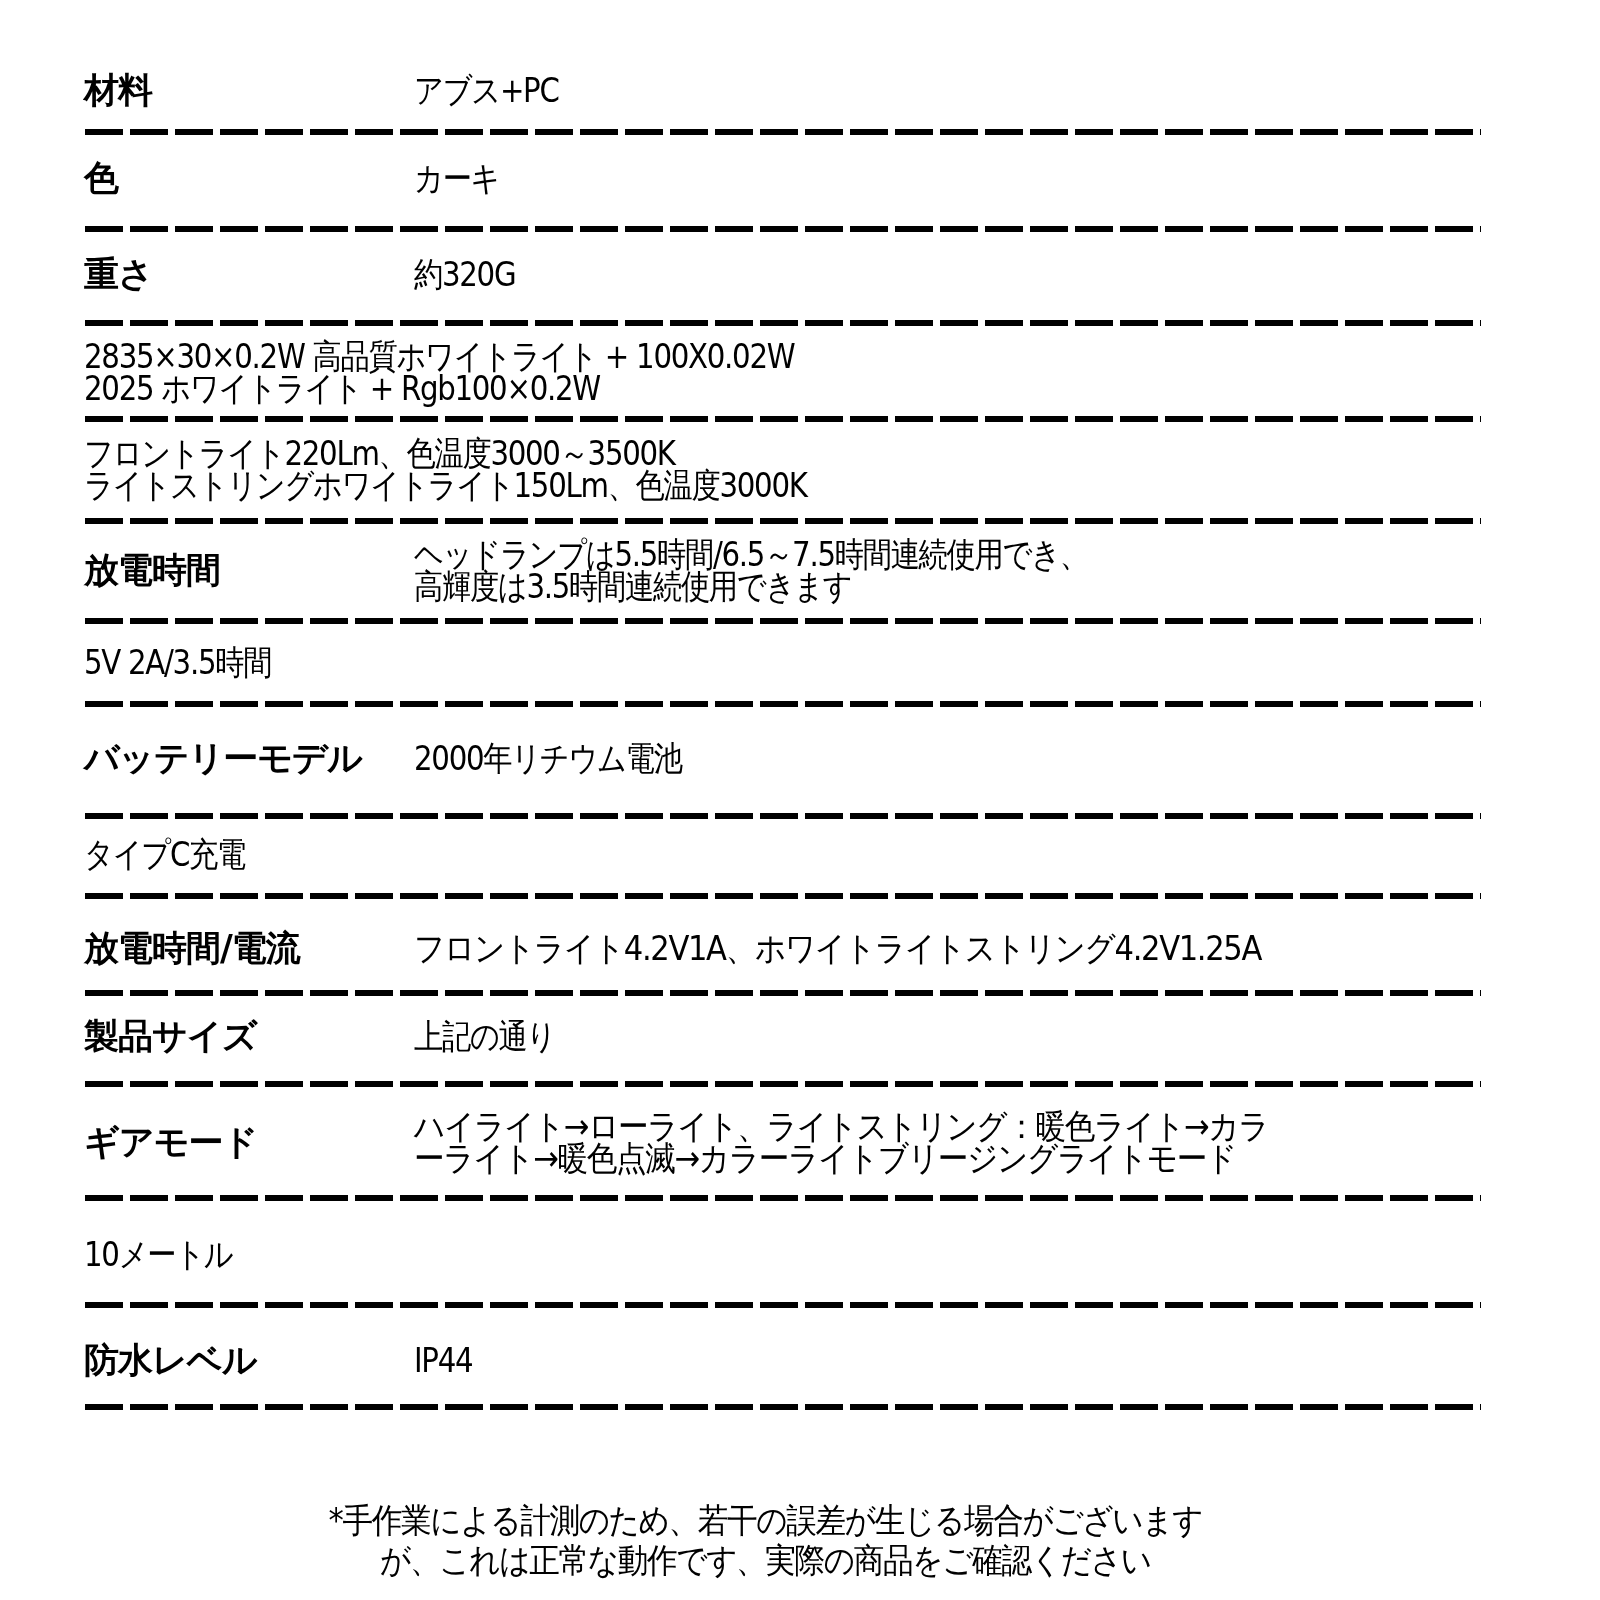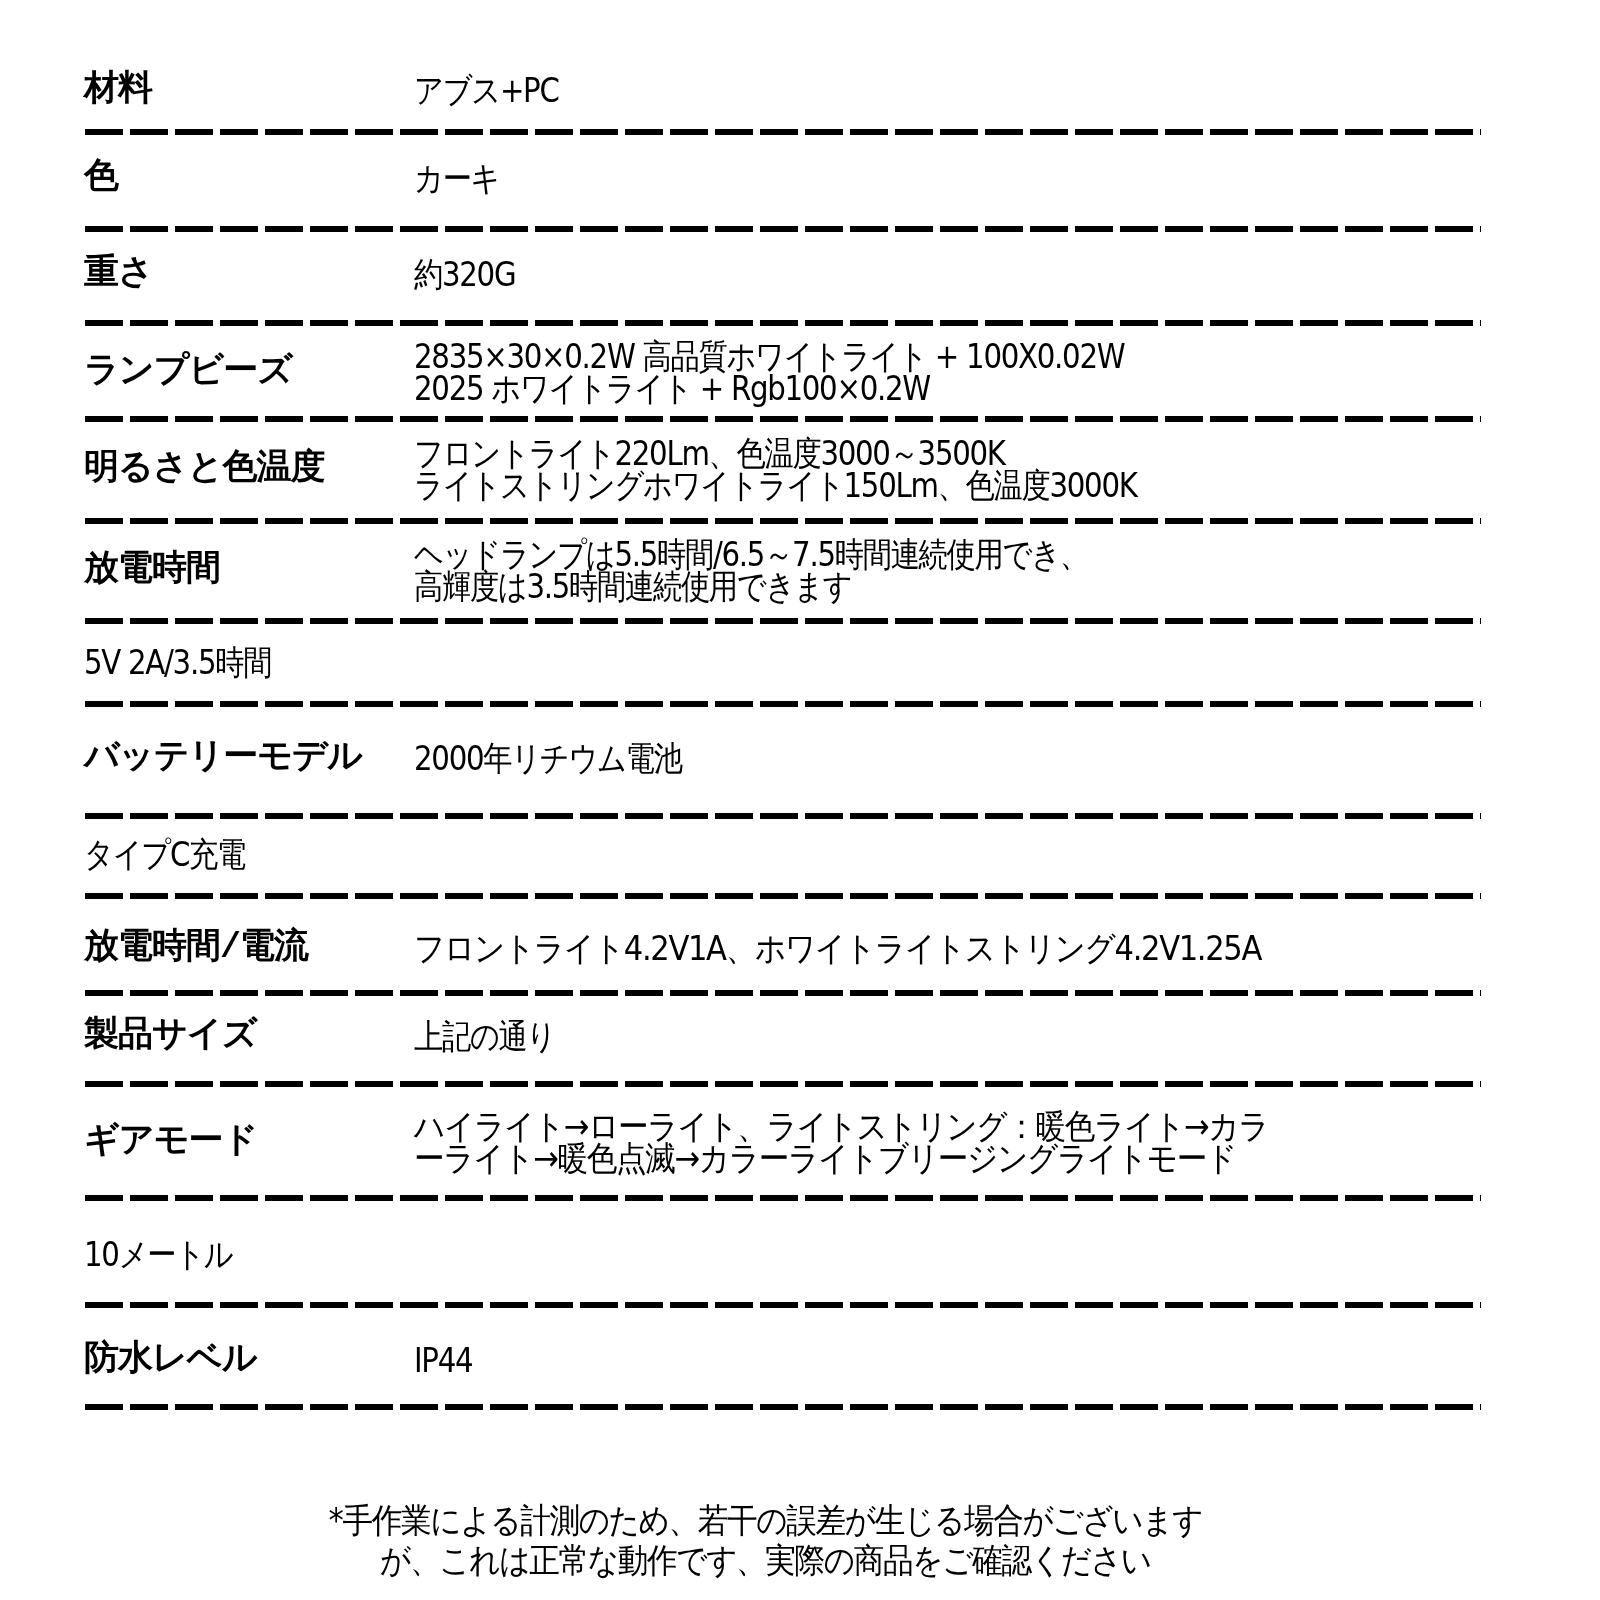--- a/index.html
+++ b/index.html
@@ -23,21 +23,20 @@
       align-items: center;
     }
     .label {
       width: 330px;
       flex: 0 0 330px;
       font-weight: bold;
       font-size: 35px;
       line-height: 38px;
       letter-spacing: -1px;
       white-space: pre-line;
-      font-family: Liberation Mono, monospace;
     }
     .value {
       font-size: 34px;
       line-height: 32px;
       letter-spacing: -1.5px;
       white-space: pre-line;
       transform: scaleX(0.86);
       transform-origin: left center;
     }
     .value.wide {
@@ -87,28 +86,26 @@
 </div>
 <div class="divider" style="top:226px;"></div>
 
 <div class="row" style="top:244px;height:60px;">
   <div class="label">重さ</div>
   <div class="value">約320G</div>
 </div>
 <div class="divider" style="top:320px;"></div>
 
 <div class="row" style="top:332px;height:80px;">
-  <div class="label">ランプビーズ</div>
   <div class="value">2835×30×0.2W 高品質ホワイトライト + 100X0.02W
 2025 ホワイトライト + Rgb100×0.2W</div>
 </div>
 <div class="divider" style="top:416px;"></div>
 
 <div class="row" style="top:428px;height:82px;">
-  <div class="label">明るさと色温度</div>
   <div class="value">フロントライト220Lm、色温度3000～3500K
 ライトストリングホワイトライト150Lm、色温度3000K</div>
 </div>
 <div class="divider" style="top:518px;"></div>
 
 <div class="row" style="top:528px;height:84px;">
   <div class="label">放電時間</div>
   <div class="value">ヘッドランプは5.5時間/6.5～7.5時間連続使用でき、
 高輝度は3.5時間連続使用できます</div>
 </div>

